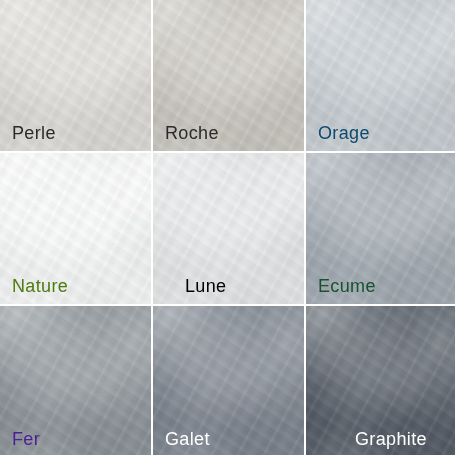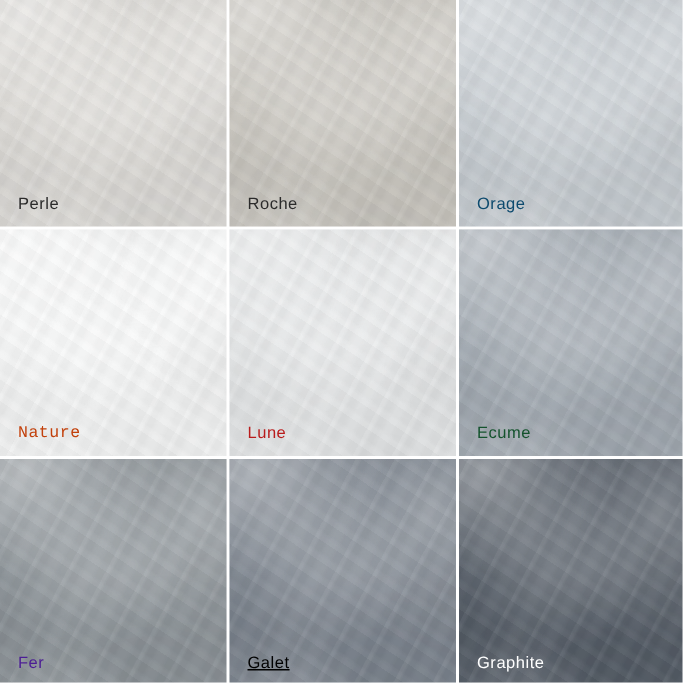--- a/index.html
+++ b/index.html
@@ -77,21 +77,21 @@
         rgba(0,0,0,0.022) 6px,
         rgba(0,0,0,0.022) 12px);
     opacity: 0.85;
   }
 
   .swatch-label {
     position: absolute;
     left: 12px;
     bottom: 9px;
     font-family: "Liberation Sans", sans-serif;
-    font-size: 11px;
+    font-size: 18px;
     font-weight: 400;
     letter-spacing: 0.35px;
     line-height: 1;
     white-space: nowrap;
     z-index: 3;
   }
 </style>
 </head>
 <body>
 
@@ -115,51 +115,51 @@
     <div class="tex-a"></div>
     <div class="tex-b"></div>
     <div class="tex-c"></div>
     <div class="swatch-label" style="color: #0c4a6e;">Orage</div>
   </div>
 
   <div class="swatch" style="background-color: rgb(247, 248, 248);">
     <div class="tex-a"></div>
     <div class="tex-b"></div>
     <div class="tex-c"></div>
-    <div class="swatch-label" style="color: #c2410c; font-family: Liberation Mono, monospace;">Nature</div>
+    <div class="swatch-label" style="color: #4d7c0f;">Nature</div>
   </div>
 
   <div class="swatch" style="background-color: rgb(230, 232, 233);">
     <div class="tex-a"></div>
     <div class="tex-b"></div>
     <div class="tex-c"></div>
-    <div class="swatch-label" style="color: #b91c1c;">Lune</div>
+    <div class="swatch-label" style="color: #000000; margin-left: 20px;">Lune</div>
   </div>
 
   <div class="swatch" style="background-color: rgb(163, 171, 179);">
     <div class="tex-a"></div>
     <div class="tex-b"></div>
     <div class="tex-c"></div>
     <div class="swatch-label" style="color: #14532d;">Ecume</div>
   </div>
 
   <div class="swatch" style="background-color: rgb(141, 148, 153);">
     <div class="tex-a"></div>
     <div class="tex-b"></div>
     <div class="tex-c"></div>
     <div class="swatch-label" style="color: #4c1d95;">Fer</div>
   </div>
 
   <div class="swatch" style="background-color: rgb(125, 133, 143);">
     <div class="tex-a"></div>
     <div class="tex-b"></div>
     <div class="tex-c"></div>
-    <div class="swatch-label" style="color: #000000; text-decoration: underline;">Galet</div>
+    <div class="swatch-label" style="color: #ffffff;">Galet</div>
   </div>
 
   <div class="swatch" style="background-color: rgb(86, 94, 104);">
     <div class="tex-a"></div>
     <div class="tex-b"></div>
     <div class="tex-c"></div>
-    <div class="swatch-label" style="color: rgb(255, 255, 255);">Graphite</div>
+    <div class="swatch-label" style="color: rgb(255, 255, 255); margin-left: 37px;">Graphite</div>
   </div>
 
 </div>
 
 </body></html>

